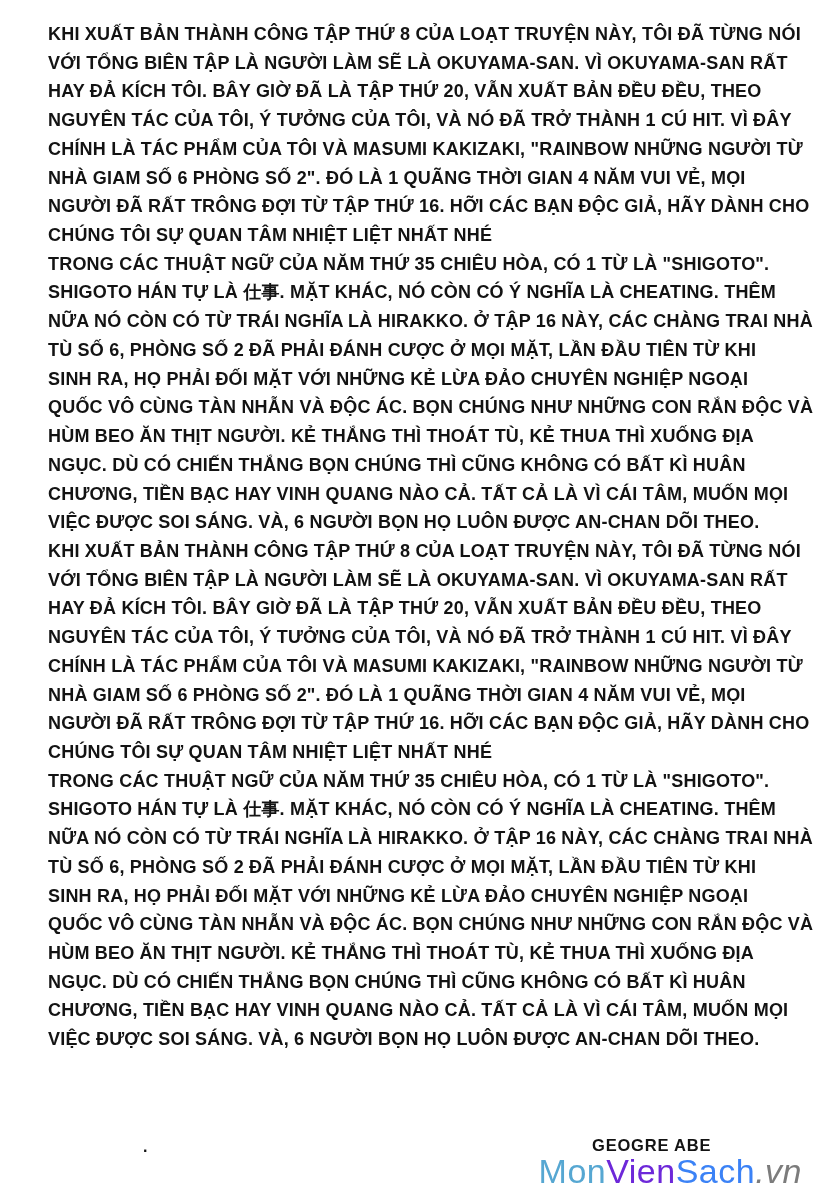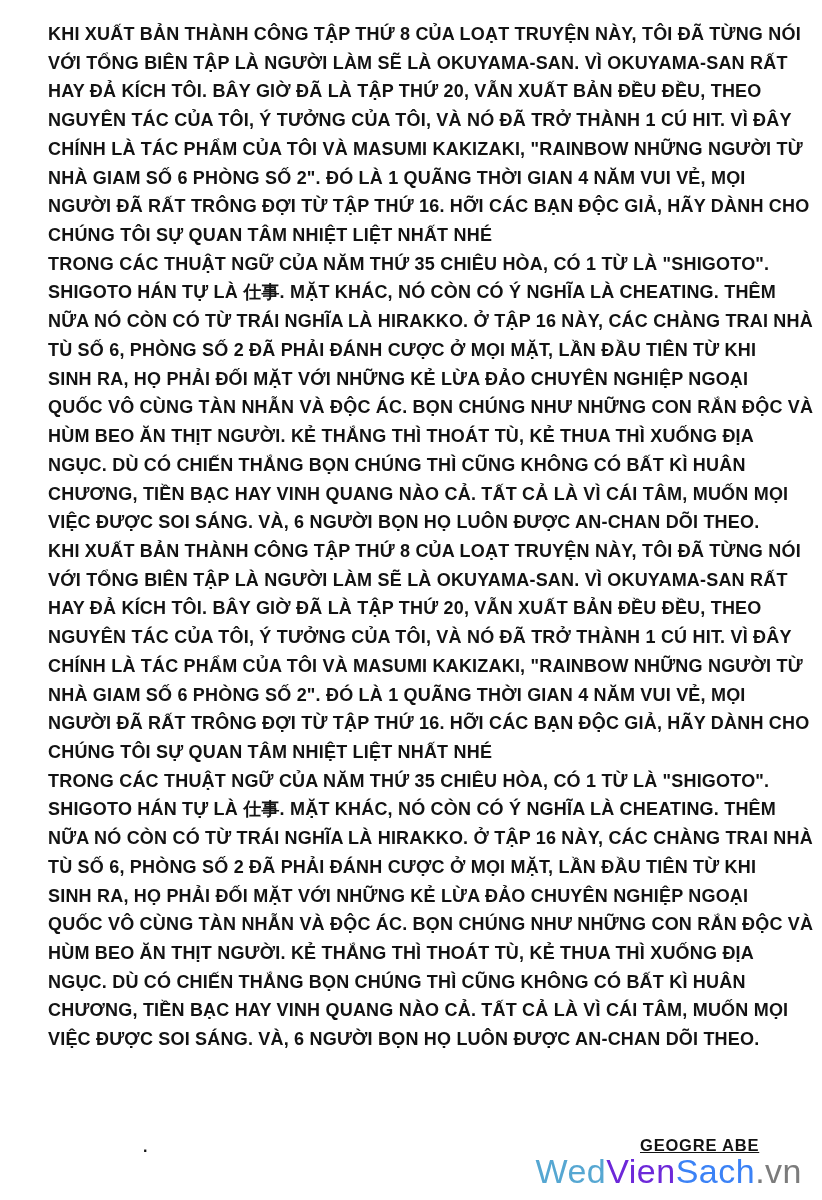--- a/index.html
+++ b/index.html
@@ -35,28 +35,27 @@
   .stray-mark {
     position: absolute;
     left: 143px;
     top: 1138px;
     color: #131313;
     font-weight: bold;
     font-size: 16px;
   }
   .signature {
     position: absolute;
-    left: 640px;
+    left: 592px;
     top: 1136px;
     color: #131313;
     font-weight: bold;
     font-size: 16.5px;
     letter-spacing: 0.8px;
     white-space: nowrap;
-    text-decoration: underline;
   }
   .watermark {
     position: absolute;
     right: 20px;
     top: 1152px;
     font-size: 34px;
     font-weight: normal;
     letter-spacing: 0.5px;
     white-space: nowrap;
   }
@@ -106,16 +105,16 @@
       <div class="line">NGỤC. DÙ CÓ CHIẾN THẮNG BỌN CHÚNG THÌ CŨNG KHÔNG CÓ BẤT KÌ HUÂN</div>
       <div class="line">CHƯƠNG, TIỀN BẠC HAY VINH QUANG NÀO CẢ. TẤT CẢ LÀ VÌ CÁI TÂM, MUỐN MỌI</div>
       <div class="line">VIỆC ĐƯỢC SOI SÁNG. VÀ, 6 NGƯỜI BỌN HỌ LUÔN ĐƯỢC AN-CHAN DÕI THEO.</div>
     </div>
 
   <span class="stray-mark">.</span>
 
   <div class="signature">GEOGRE ABE</div>
 
   <div class="watermark">
-    <span style="color: rgb(86, 167, 210);">Wed</span><span style="color: #6d28d9;">Vien</span><span style="color: #3b82f6;">Sach</span><span style="color: rgb(124, 124, 124);">.vn</span>
+    <span style="color: rgb(86, 167, 210);">Mon</span><span style="color: #6d28d9;">Vien</span><span style="color: #3b82f6;">Sach</span><span style="color: rgb(124, 124, 124); font-style: italic;">.vn</span>
   </div>
 
 </div>
 
 </body></html>

